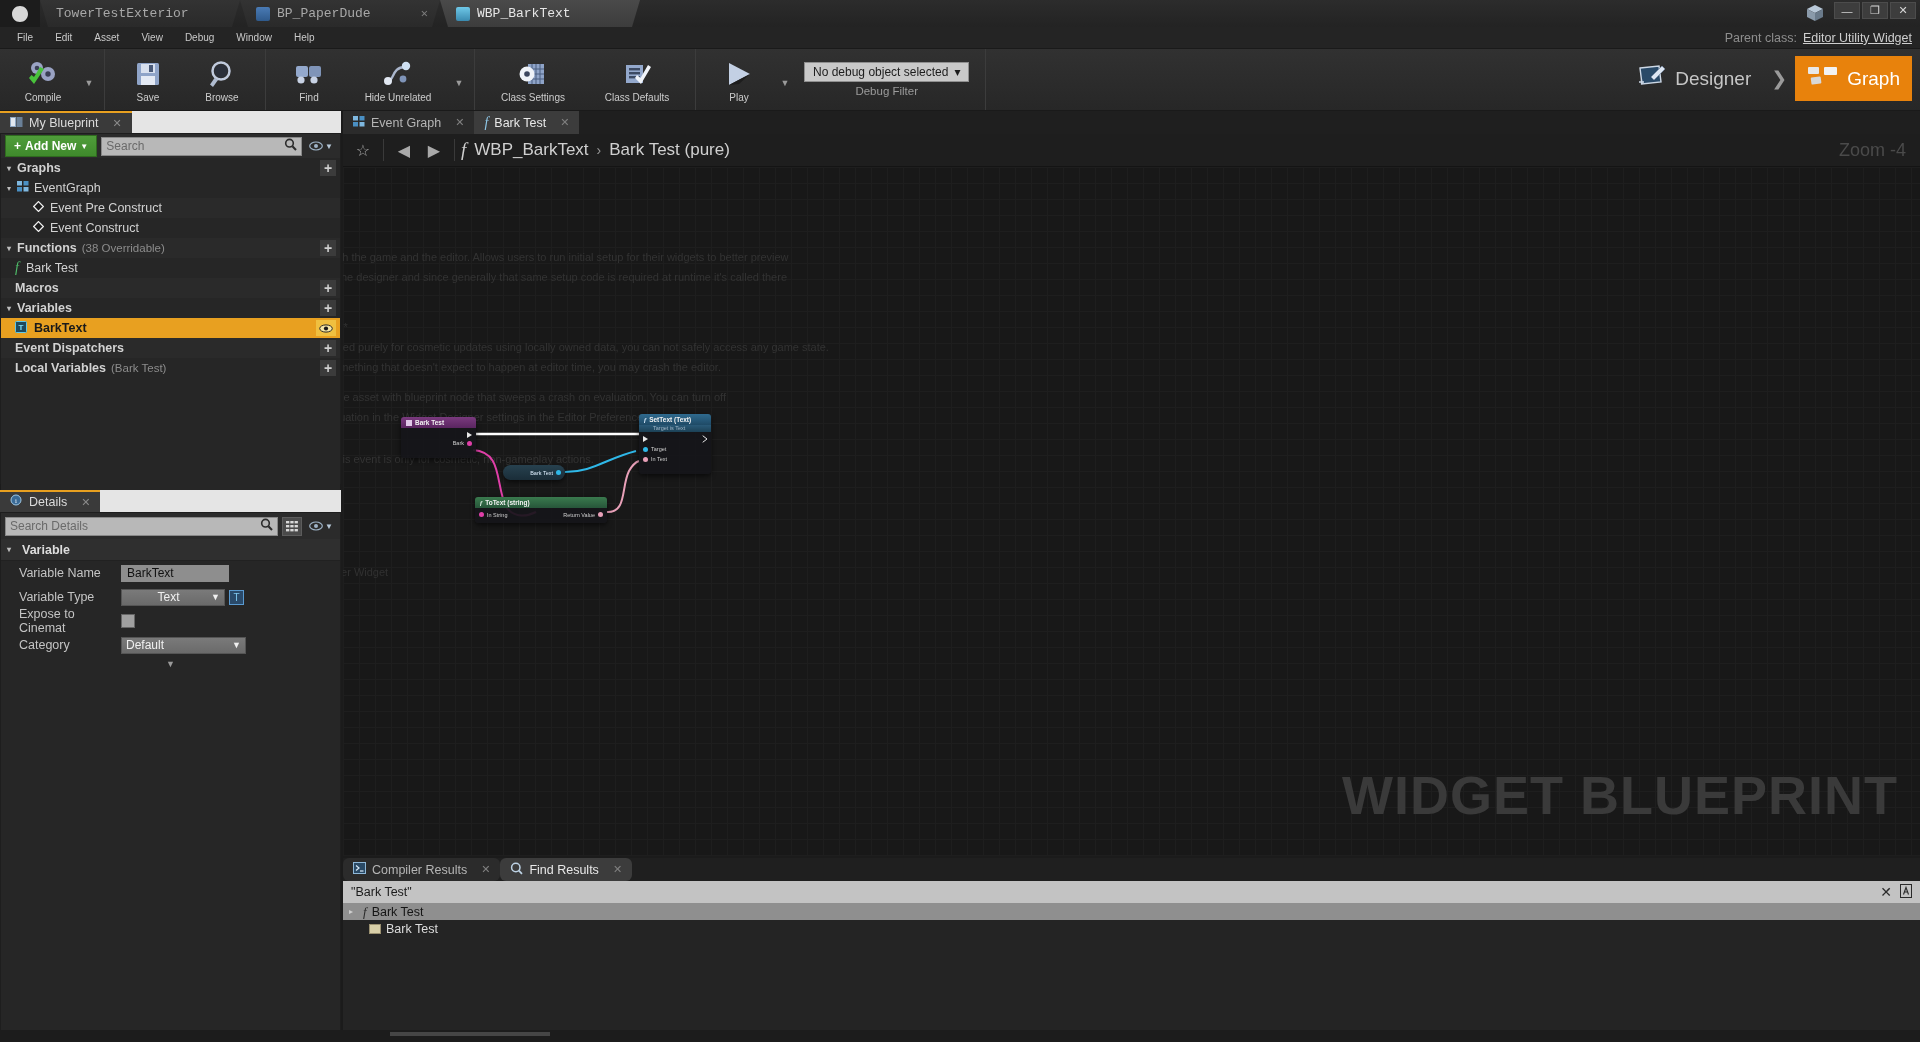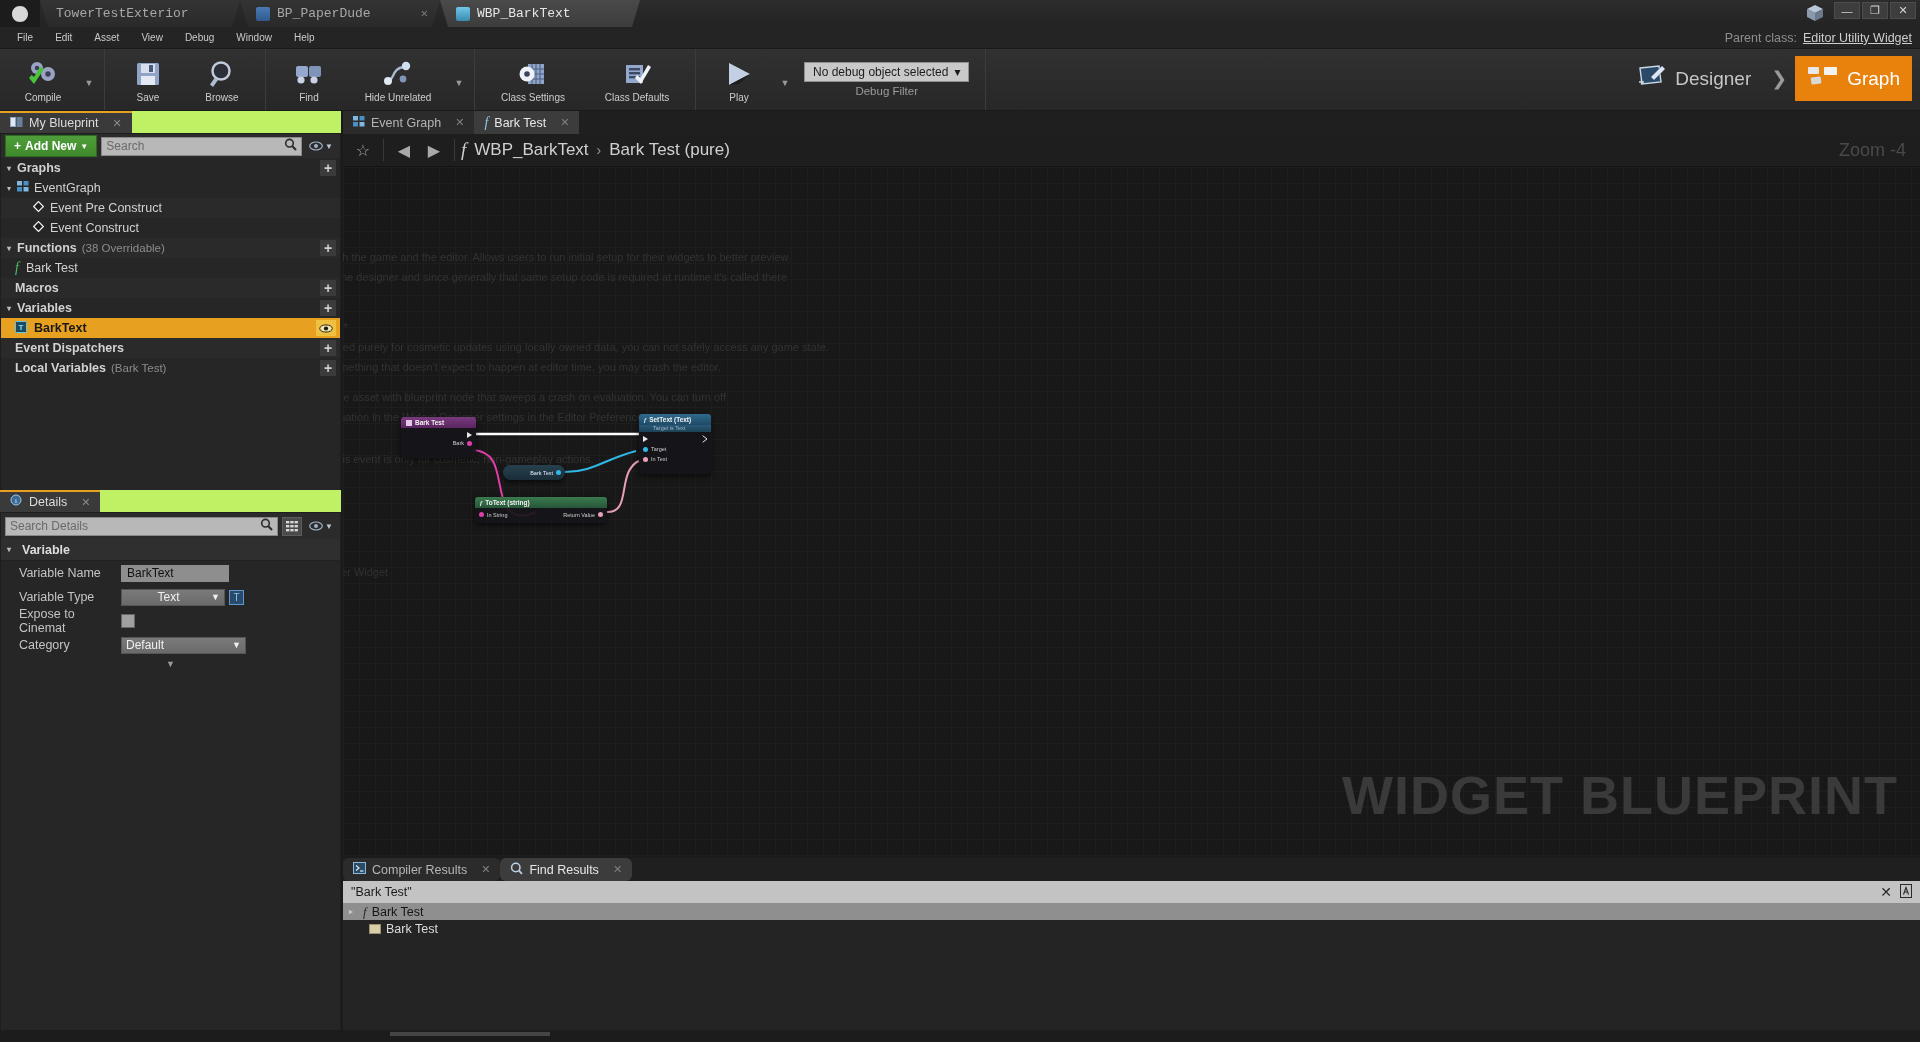--- a/index.html
+++ b/index.html
@@ -78,21 +78,21 @@
     display: flex; align-items: center; gap: 6px; border:1px solid #8f8f8f;
   }
   .debug-lbl { font-size: 11.5px; color: #9b9b9b; }
   .mode-switch { position: absolute; right: 8px; top: 6px; display: flex; align-items: center; gap: 8px; }
   .mode-btn { display: flex; align-items: center; gap: 8px; padding: 8px 12px; font-size: 19px; color: #c6c6c6; }
   .mode-btn.active { background: #e8820c; color: #ffffff; }
   .mode-sep { color: #9a9a9a; font-size: 19px; }
 
   
   .leftcol { position: absolute; left: 0; top: 111px; width: 341px; bottom: 12px; }
-  .panel-tabrow { height: 22px; display: flex; align-items: stretch; background: #bef264; }
+  .panel-tabrow { height: 22px; display: flex; align-items: stretch; background: #e5e5e5; }
   .panel-tab {
     display: flex; align-items: center; gap: 6px; padding: 0 10px; font-size: 12.5px;
     background: #3a3a3a; color: #dcdcdc; border-top: 2px solid #e8a020;
   }
   .panel-tab .pt-close { color: #8a8a8a; margin-left: 8px; font-size: 11px;}
   .panel-body { background: #262626; border: 1px solid #1e1e1e; }
 
   .mb-toolrow { height: 24px; display: flex; align-items: center; gap: 4px; padding: 3px 4px; background:#2b2b2b;}
   .addnew {
     background: linear-gradient(#4f9d3a, #3f8a2c); color: #ffffff; font-size: 12px; font-weight: bold;

